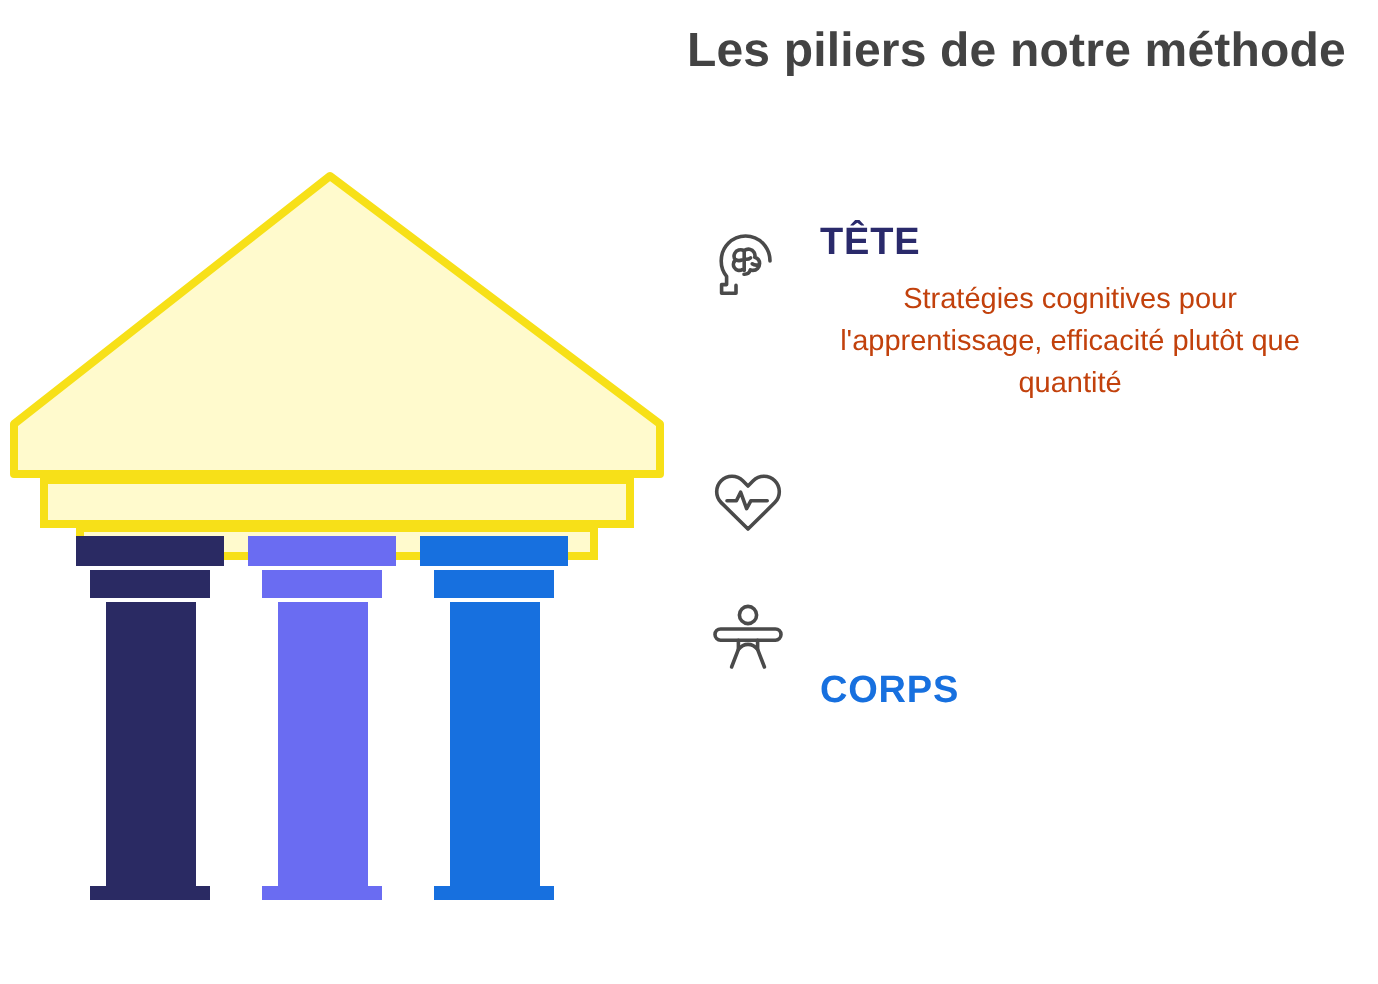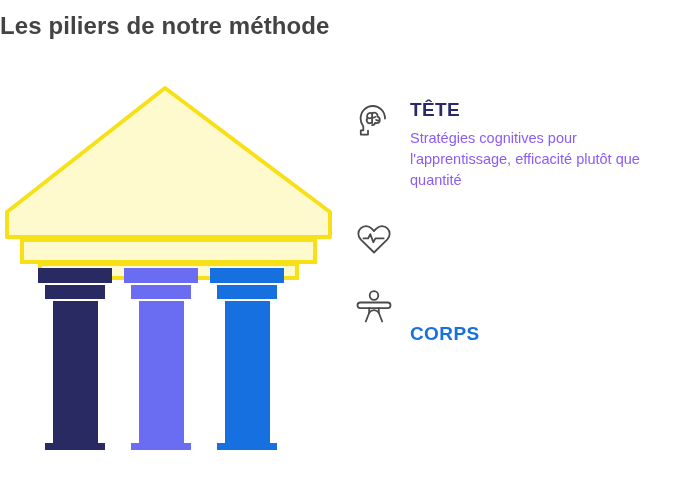--- a/index.html
+++ b/index.html
@@ -13,21 +13,21 @@
     font-family: "Liberation Sans", sans-serif;
     overflow: hidden;
     position: relative;
   }
 
   #page-title {
     position: absolute;
     top: 12px;
     left: 0;
     width: 673px;
-    text-align: left;
+    text-align: right;
     font-size: 24px;
     font-weight: bold;
     color: #434343;
     letter-spacing: 0.1px;
   }
 
   
   #temple {
     position: absolute;
     left: 0;
@@ -36,21 +36,21 @@
     height: 370px;
   }
   #temple svg {
     display: block;
   }
 
   
   #pillars {
     position: absolute;
     left: 352px;
-    top: 96px;
+    top: 108px;
     width: 330px;
   }
   .pillar-item {
     position: relative;
     display: flex;
     align-items: flex-start;
     margin-bottom: 22px;
   }
   .pillar-icon {
     width: 44px;
@@ -68,22 +68,23 @@
   .pillar-heading {
     font-size: 19px;
     font-weight: bold;
     letter-spacing: 0.4px;
     margin: 4px 0 9px 0;
     line-height: 1;
   }
   .pillar-text {
     font-size: 14.5px;
     line-height: 1.45;
-    color: #8b5cf6;
+    color: #c2410c;
     max-width: 250px;
+    text-align: center;
   }
 
   .h-tete  { color: #2a2a6b; }
   .h-coeur { color: #6a6cf2; }
   .h-corps { color: #1770df; margin-top: 42px; }
 </style>
 </head>
 <body>
 
 <div id="page-title">Les piliers de notre méthode</div>

